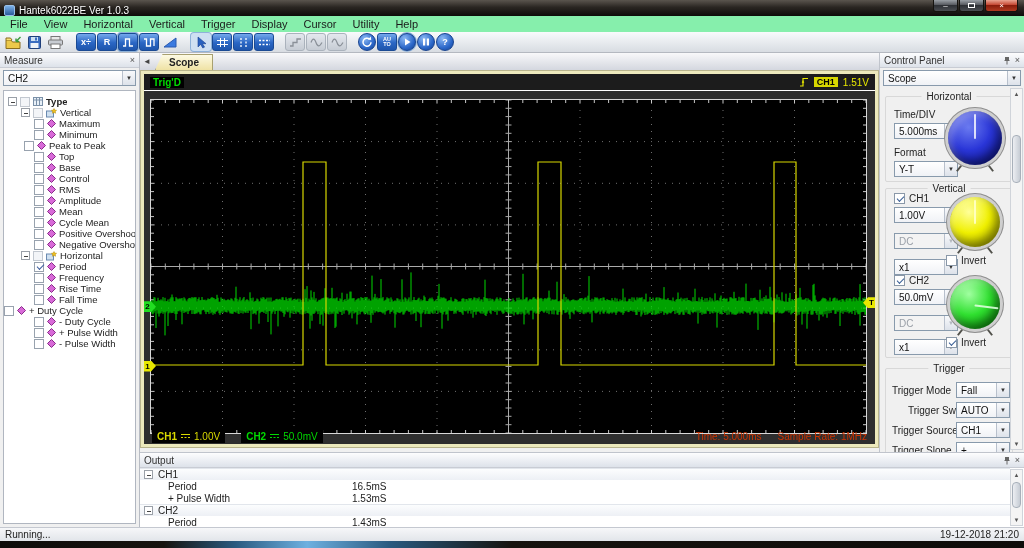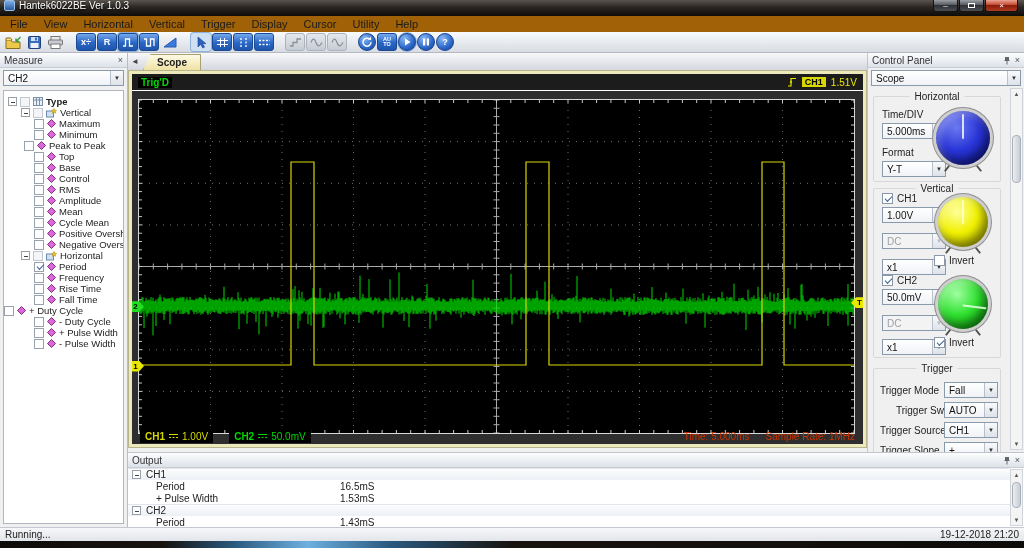--- a/index.html
+++ b/index.html
@@ -1,44 +1,44 @@
 <!DOCTYPE html>
 <html><head>
 <meta charset="utf-8">
 <style>
 *{margin:0;padding:0;box-sizing:border-box}
 html,body{width:1024px;height:548px;overflow:hidden}
 body{font-family:"Liberation Sans",sans-serif;font-size:11px;background:#e8e8e8}
 .window{position:relative;width:1024px;height:548px;background:#f0f0f0;display:flex;flex-direction:column}
 
-.titlebar{height:16px;background:linear-gradient(#5a554e,#2a2622 45%,#0e0c0a);display:flex;align-items:flex-start;color:#fff;padding-left:4px;position:relative;flex:none}
+.titlebar{height:16px;background:linear-gradient(#5a554e,#2a2622 45%,#0e0c0a);display:flex;align-items:flex-end;color:#fff;padding-left:4px;position:relative;flex:none}
 .app-icon{width:11px;height:11px;border-radius:2px;background:linear-gradient(#7ab0e8,#2a5a9a);border:1px solid #9ac0e8;margin-right:4px;flex:none}
 .title-text{font-size:10px;text-shadow:0 1px 2px #000;white-space:nowrap}
 .win-btns{position:absolute;right:6px;top:0;display:flex;gap:1px}
 .win-btn{width:25px;height:12px;border:1px solid #15130f;border-top:none;border-radius:0 0 3px 3px;display:flex;align-items:center;justify-content:center;color:#fff;font-size:8px;line-height:8px;background:linear-gradient(#9aa0a6 0%,#55585e 45%,#2e3136 50%,#4a4d52)}
 .win-btn.close{width:33px;background:linear-gradient(#eaa492 0%,#c44530 45%,#8a1d0c 50%,#b03a20)}
 .max-glyph{width:7px;height:5px;border:1px solid #fff}
 
-.menubar{height:16px;background:#a16207;display:flex;align-items:center;padding-left:2px;flex:none}
+.menubar{height:16px;background:#86efac;display:flex;align-items:center;padding-left:2px;flex:none}
 .menu-item{padding:0 8px;color:#1a1a1a;font-size:11px}
 
 .toolbar{height:21px;background:linear-gradient(#f8fafc,#d8dce2);border-bottom:1px solid #b4b8c0;display:flex;align-items:center;padding-left:3px;flex:none}
 .tb{width:20px;height:18px;border-radius:3px;display:flex;align-items:center;justify-content:center;margin-right:1px;position:relative;flex:none}
 .tb.blue{background:linear-gradient(#74a8ec,#2a66c4 55%,#1e55ac);border:1px solid #1a4a94}
 .tb.round{border-radius:50%;width:18px;height:18px;background:radial-gradient(circle at 35% 28%,#8ab8f4,#2a66c8 62%,#16428e);border:1px solid #16428e}
 .tb.gray{background:linear-gradient(#e4e8ee,#c6ccd4);border:1px solid #aab2bc}
 .tb.plain{background:transparent;border:1px solid transparent}
 .tb.selected{box-shadow:0 0 0 1px #8fb2d9;background-color:#cfe0f2}
 .tb.gap{margin-left:10px}
 .tb-label{color:#fff;font-weight:bold;font-size:9px;line-height:9px}
 .tb-two{display:flex;flex-direction:column;font-size:5.5px;line-height:5.5px;color:#fff;font-weight:bold;text-align:center}
 
 .content{display:flex;height:474px;flex:none}
 
-.measure{width:128px;border-right:1px solid #b8bcc4;background:#f0f0f0;display:flex;flex-direction:column;flex:none}
+.measure{width:140px;border-right:1px solid #b8bcc4;background:#f0f0f0;display:flex;flex-direction:column;flex:none}
 .panel-hd{height:15px;background:linear-gradient(#fdfdfe,#dde2ea);border-bottom:1px solid #c8ccd4;display:flex;align-items:center;font-size:10px;color:#333;padding:0 4px;flex:none}
 .panel-hd .sp{flex:1}
 .hd-ico{color:#555;font-size:9px;margin-left:4px;display:flex;align-items:center}
 .combo{height:16px;border:1px solid #889aac;background:linear-gradient(#fff,#f0f2f6);display:flex;align-items:center;position:relative;font-size:10px;padding-left:4px;color:#111}
 .combo .cv{flex:1;white-space:nowrap;overflow:hidden}
 .combo .ca{width:13px;height:100%;border-left:1px solid #b8c0cc;background:linear-gradient(#f8f9fb,#dde2ea);display:flex;align-items:center;justify-content:center;font-size:6px;color:#333;flex:none}
 .combo.disabled{background:#f3f3f3;color:#9aa0a8}
 .combo.disabled .ca{color:#b4b8c0}
 .measure > .combo{margin:2px 3px;flex:none}
 .tree-box{flex:1;margin:2px 3px 3px;background:#fff;border:1px solid #b0b6c0;overflow:hidden;padding-top:5px}

